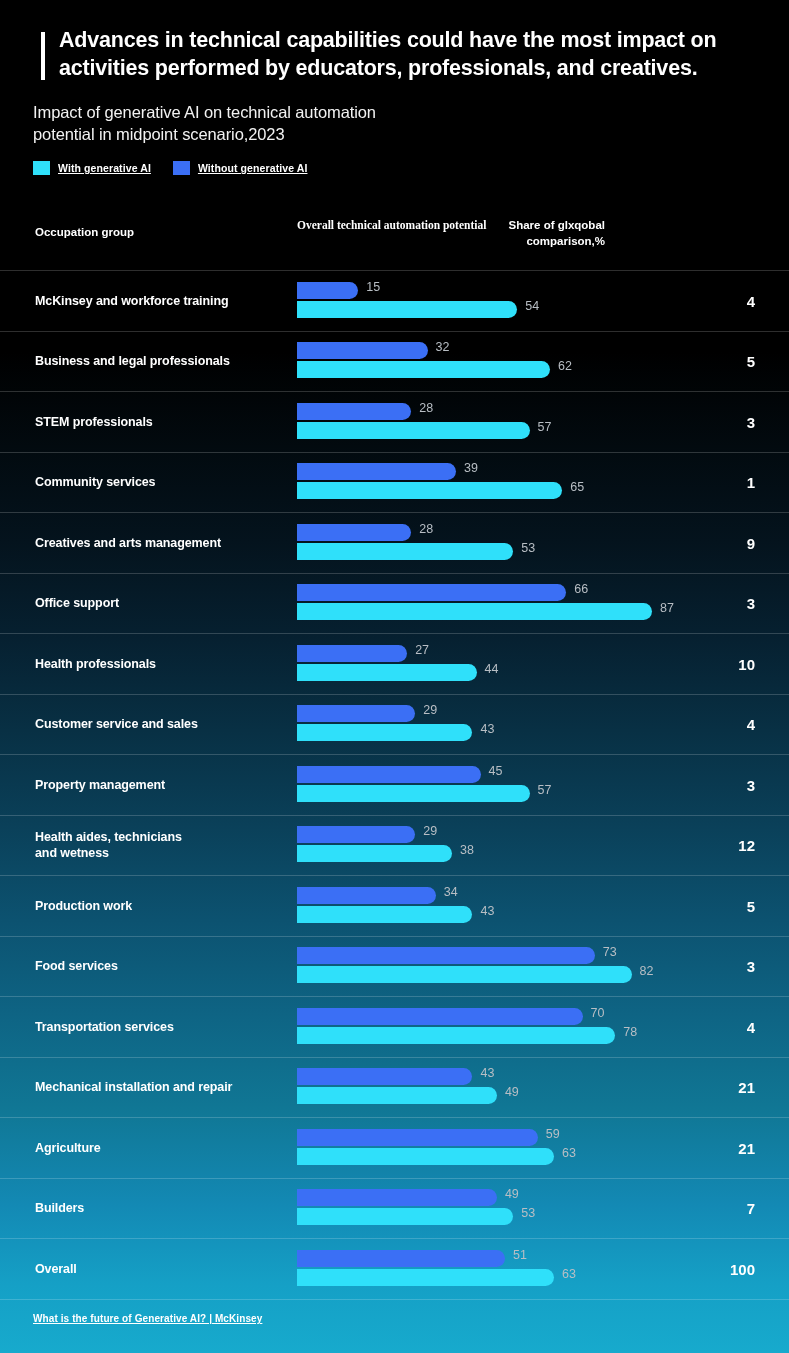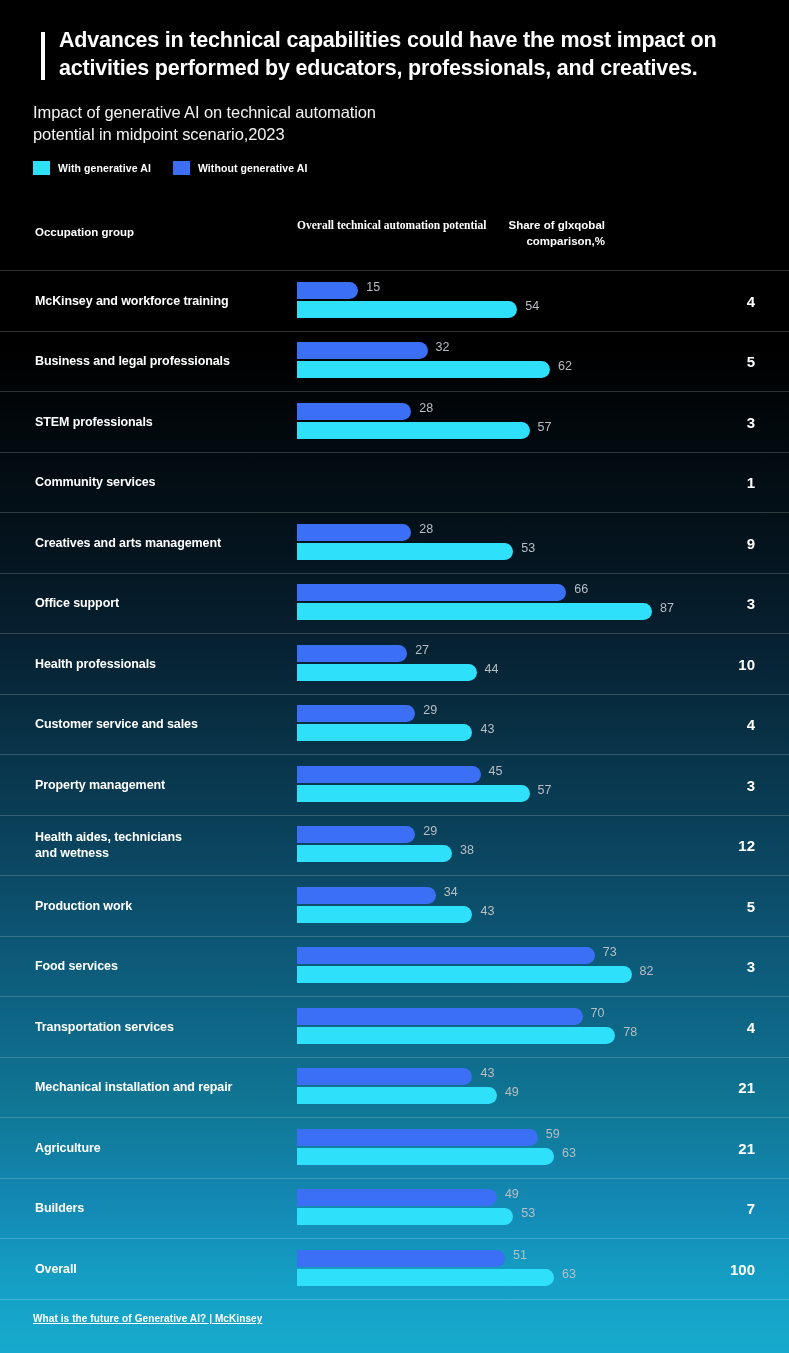--- a/index.html
+++ b/index.html
@@ -73,20 +73,21 @@
     letter-spacing: -0.1px;
   }
 
   
   .legend {
     position: absolute;
     left: 33px;
     top: 161px;
     display: flex;
     align-items: flex-end;
+    text-decoration: underline;
   }
   .legend-item {
     display: flex;
     align-items: center;
     margin-right: 22px;
   }
   .legend-swatch {
     width: 17px;
     height: 14px;
     margin-right: 8px;
@@ -271,20 +272,26 @@
           <div class="bar-value bar-value-without" style="left: 122.24px;">28</div>
           <div class="bar bar-with" style="width: 232.56px; background: rgb(47, 224, 250);"></div>
           <div class="bar-value bar-value-with" style="left: 240.56px;">57</div>
         </div>
         <div class="row-share">3</div>
       </div>
       <div class="row">
         <div class="row-label">
           <div>Community services</div>
         </div>
+        <div class="bars">
+          <div class="bar bar-without" style="width: 159.12px; background: rgb(59, 111, 245);"></div>
+          <div class="bar-value bar-value-without" style="left: 167.12px;">39</div>
+          <div class="bar bar-with" style="width: 265.2px; background: rgb(47, 224, 250);"></div>
+          <div class="bar-value bar-value-with" style="left: 273.2px;">65</div>
+        </div>
         <div class="row-share">1</div>
       </div>
       <div class="row">
         <div class="row-label">
           <div>Creatives and arts management</div>
         </div>
         <div class="bars">
           <div class="bar bar-without" style="width: 114.24px; background: rgb(59, 111, 245);"></div>
           <div class="bar-value bar-value-without" style="left: 122.24px;">28</div>
           <div class="bar bar-with" style="width: 216.24px; background: rgb(47, 224, 250);"></div>

